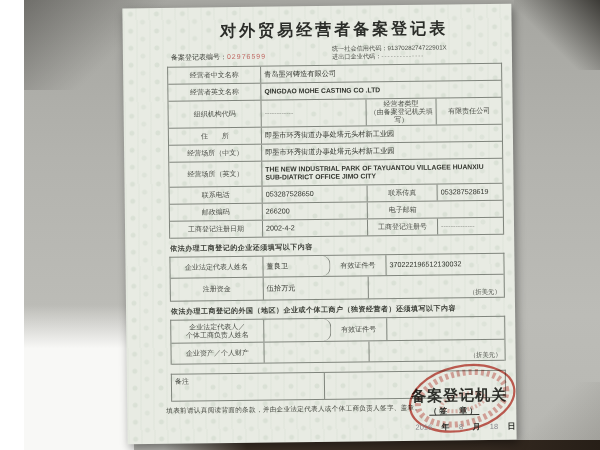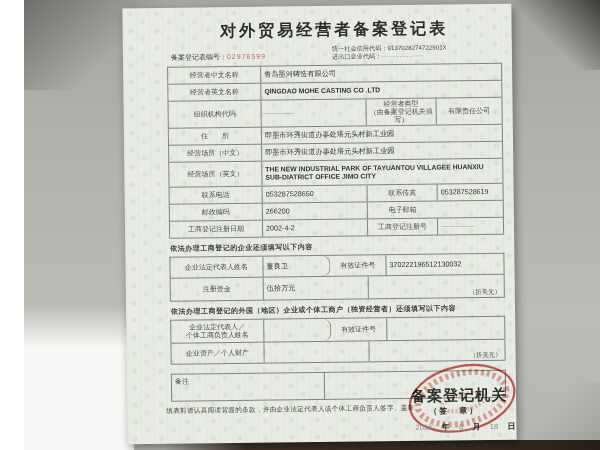--- a/index.html
+++ b/index.html
@@ -46,21 +46,21 @@
   .w1{width:93px;flex:none;} .w2{width:105px;flex:none;} .w3{width:70px;flex:none;}
   .w2b{width:67px;flex:none;border-radius:8px;} .w3b{width:56px;flex:none;} .wr1{width:153px;flex:none;}
   .fx{flex:1;}
   .dash{color:#8a8d86;}
   .usd{justify-content:flex-end;align-items:flex-end;font-size:6.4px;color:#4c4f48;}
   .sec-head{font-size:7px;font-weight:bold;color:#3b3e37;margin:5px 0 3px 1px;letter-spacing:.5px;}
   .remark-lbl{align-items:flex-start;justify-content:flex-start;padding-top:3px;}
   .note{font-size:6.6px;color:#44473f;margin-top:5px;margin-left:-5px;letter-spacing:.3px;}
   
   .authority{position:absolute;left:284px;top:382px;font-size:15px;font-weight:bold;color:#2e302b;letter-spacing:1px;}
-  .seal-cap{position:absolute;left:302px;top:401px;font-size:8px;font-weight:bold;color:#2e302b;letter-spacing:2px;}
+  .seal-cap{position:absolute;left:302px;top:401px;font-size:8px;font-weight:bold;color:#2e302b;letter-spacing:2px;text-decoration:underline;}
   .seal{position:absolute;left:264px;top:351px;mix-blend-mode:multiply;}
   .date-line{position:absolute;left:288px;top:417px;width:100px;display:flex;align-items:baseline;
              justify-content:space-between;font-size:8px;}
   .date-line .num{color:#87878d;font-size:7.5px;}
   .date-line .unit{color:#2b2d28;font-weight:bold;}
 </style>
 </head>
 <body>
 
 <div class="stage">

